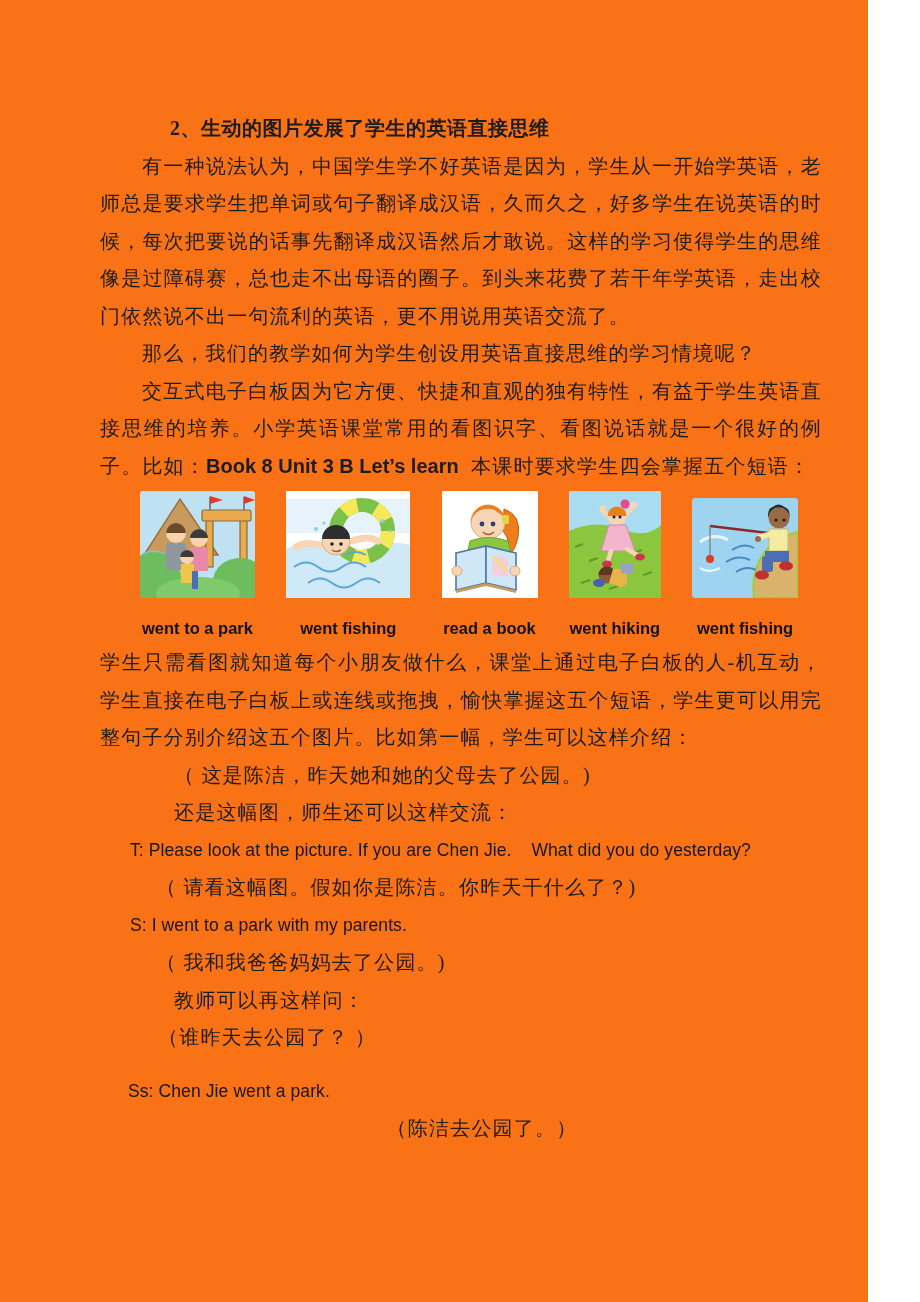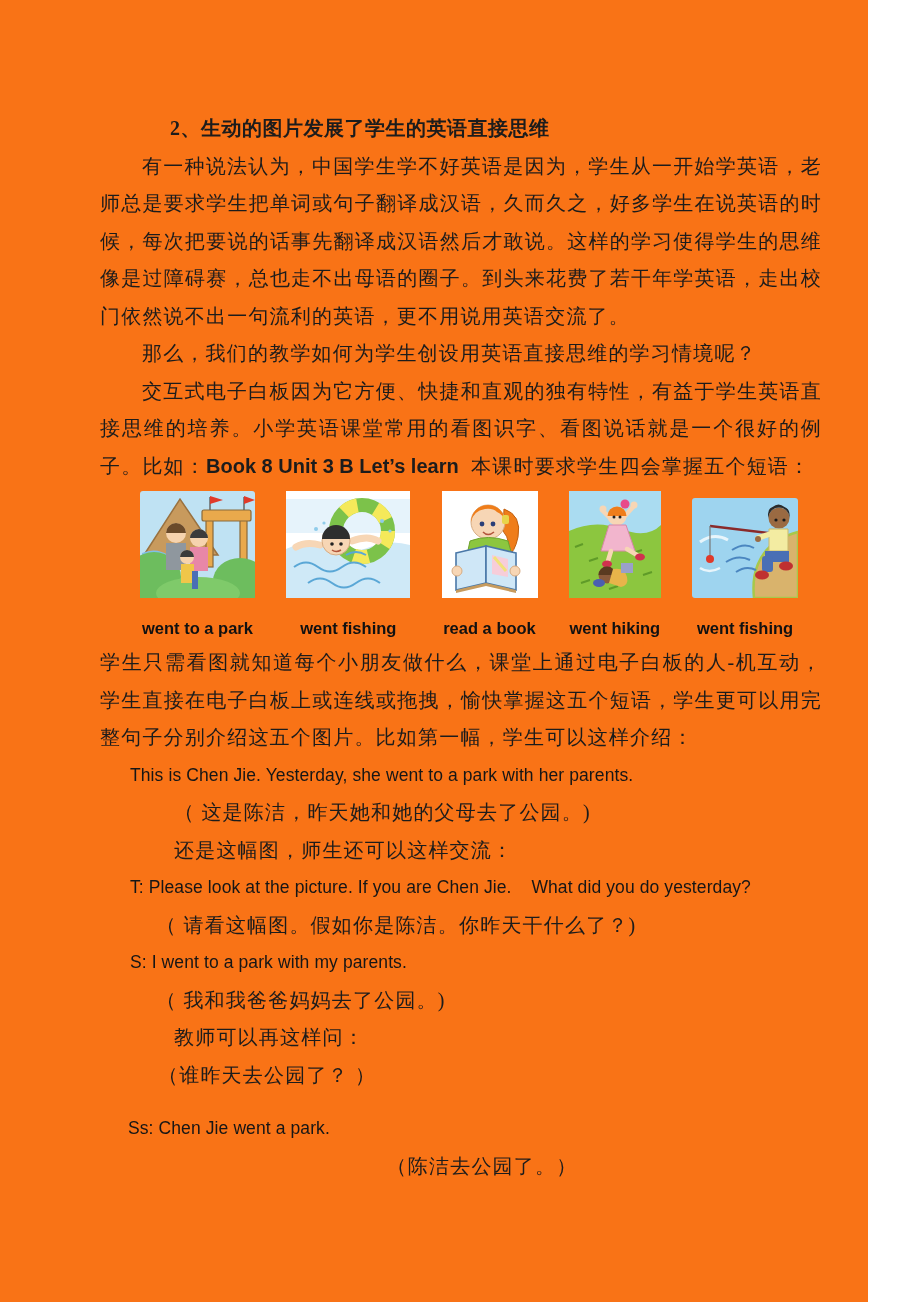--- a/index.html
+++ b/index.html
@@ -222,21 +222,20 @@
           <ellipse cx="70" cy="77" rx="7" ry="4.5" fill="#c03030"></ellipse>
           <ellipse cx="94" cy="68" rx="7" ry="4.5" fill="#c03030"></ellipse>
         </svg>
         <figcaption class="cap">went fishing</figcaption>
       </figure>
 
     </div>
 
     <div class="zh">学生只需看图就知道每个小朋友做什么，课堂上通过电子白板的人-机互动，学生直接在电子白板上或连线或拖拽，愉快掌握这五个短语，学生更可以用完整句子分别介绍这五个图片。比如第一幅，学生可以这样介绍：</div>
 
-    <div class="en pl30">This is Chen Jie. Yesterday, she went to a park with her parents.</div>
     <div class="zh pl74">（ 这是陈洁，昨天她和她的父母去了公园。)</div>
     <div class="zh pl74">还是这幅图，师生还可以这样交流：</div>
     <div class="en pl30">T: Please look at the picture. If you are Chen Jie.    What did you do yesterday?</div>
     <div class="zh pl56">（ 请看这幅图。假如你是陈洁。你昨天干什么了？)</div>
     <div class="en pl30">S: I went to a park with my parents.</div>
     <div class="zh pl56">（ 我和我爸爸妈妈去了公园。)</div>
     <div class="zh pl74">教师可以再这样问：</div>
     <div class="zh pl58">（谁昨天去公园了？ ）</div>
     <div class="en pl28">Ss: Chen Jie went a park.</div>
     <div class="zh pl42">（陈洁去公园了。）</div>

